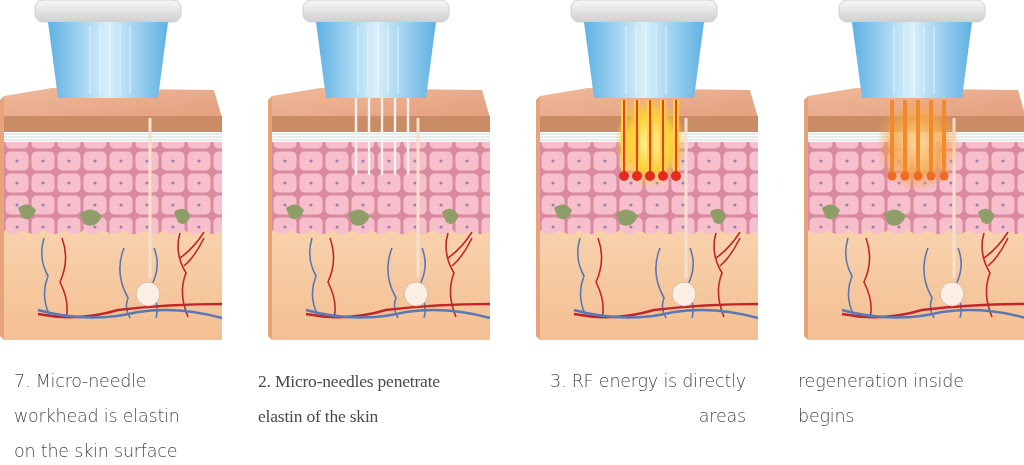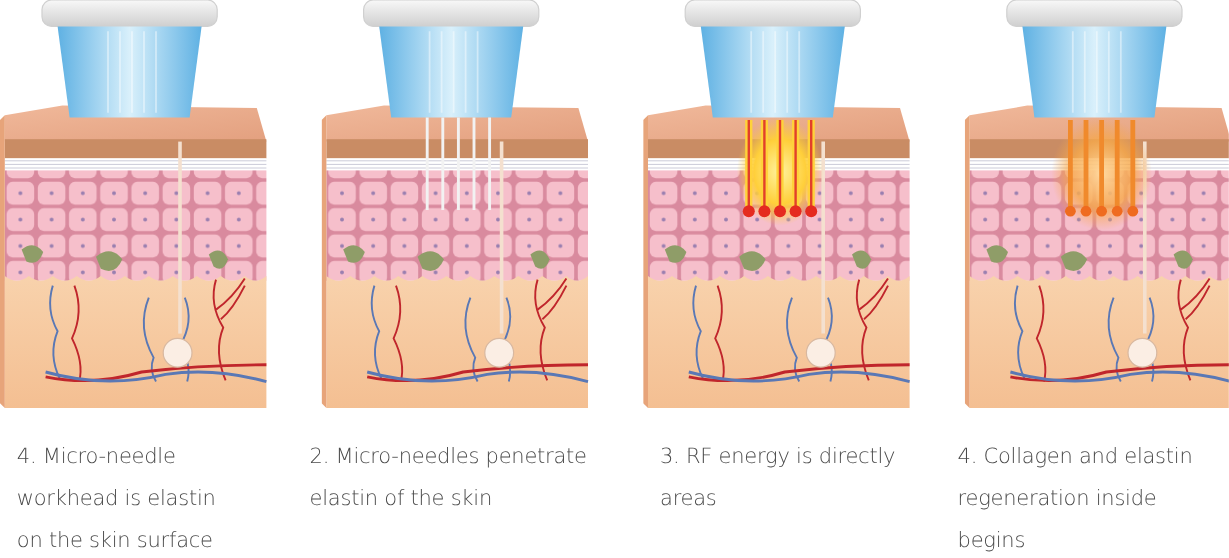--- a/index.html
+++ b/index.html
@@ -87,45 +87,45 @@
     </g>
   </defs>
 </svg>
 
 <div class="panel" style="left:0px;">
   <svg class="illus" viewBox="0 0 256 340">
     <use href="#skinBlock" x="4" y="18"></use>
     <use href="#workhead" x="0" y="0"></use>
   </svg>
   <div class="caption" style="left:14px;">
-    <span>4. Micro-needle</span>
+    <span>7. Micro-needle</span>
     <span>workhead is elastin</span>
     <span>on the skin surface</span>
   </div>
 </div>
 
 <div class="panel" style="left:268px;">
   <svg class="illus" viewBox="0 0 256 340">
     <use href="#skinBlock" x="4" y="18"></use>
     <use href="#workhead" x="0" y="0"></use>
     <g stroke="#f2f2f2" stroke-width="2.4">
       <line x1="88" y1="98" x2="88" y2="175"></line>
       <line x1="101" y1="98" x2="101" y2="175"></line>
       <line x1="114" y1="98" x2="114" y2="175"></line>
       <line x1="127" y1="98" x2="127" y2="175"></line>
       <line x1="140" y1="98" x2="140" y2="175"></line>
     </g>
   </svg>
-  <div class="caption" style="left:-10px;">
+  <div class="caption" style="left:-10px;font-family:Liberation Serif, serif;">
     <span>2. Micro-needles penetrate</span>
     <span>elastin of the skin</span>
   </div>
 </div>
 
-<div class="panel" style="left:536px;">
+<div class="panel" style="left:536px;text-align:right;">
   <svg class="illus" viewBox="0 0 256 340">
     <use href="#skinBlock" x="4" y="18"></use>
     <rect x="78" y="98" width="72" height="90" fill="url(#rfGlow)"></rect>
     <g>
       <g stroke="#ffd23a" stroke-width="6">
         <line x1="88" y1="100" x2="88" y2="174"></line>
           <line x1="101" y1="100" x2="101" y2="174"></line>
         <line x1="114" y1="100" x2="114" y2="174"></line>
           <line x1="127" y1="100" x2="127" y2="174"></line>
         <line x1="140" y1="100" x2="140" y2="174"></line>
@@ -169,17 +169,16 @@
         <circle cx="88" cy="176" r="4.5"></circle>
           <circle cx="101" cy="176" r="4.5"></circle>
           <circle cx="114" cy="176" r="4.5"></circle>
         <circle cx="127" cy="176" r="4.5"></circle>
           <circle cx="140" cy="176" r="4.5"></circle>
       </g>
     </g>
     <use href="#workhead" x="0" y="0"></use>
   </svg>
   <div class="caption" style="left:-6px;">
-    <span>4. Collagen and elastin</span>
     <span>regeneration inside</span>
     <span>begins</span>
   </div>
 </div>
 
 </body></html>

